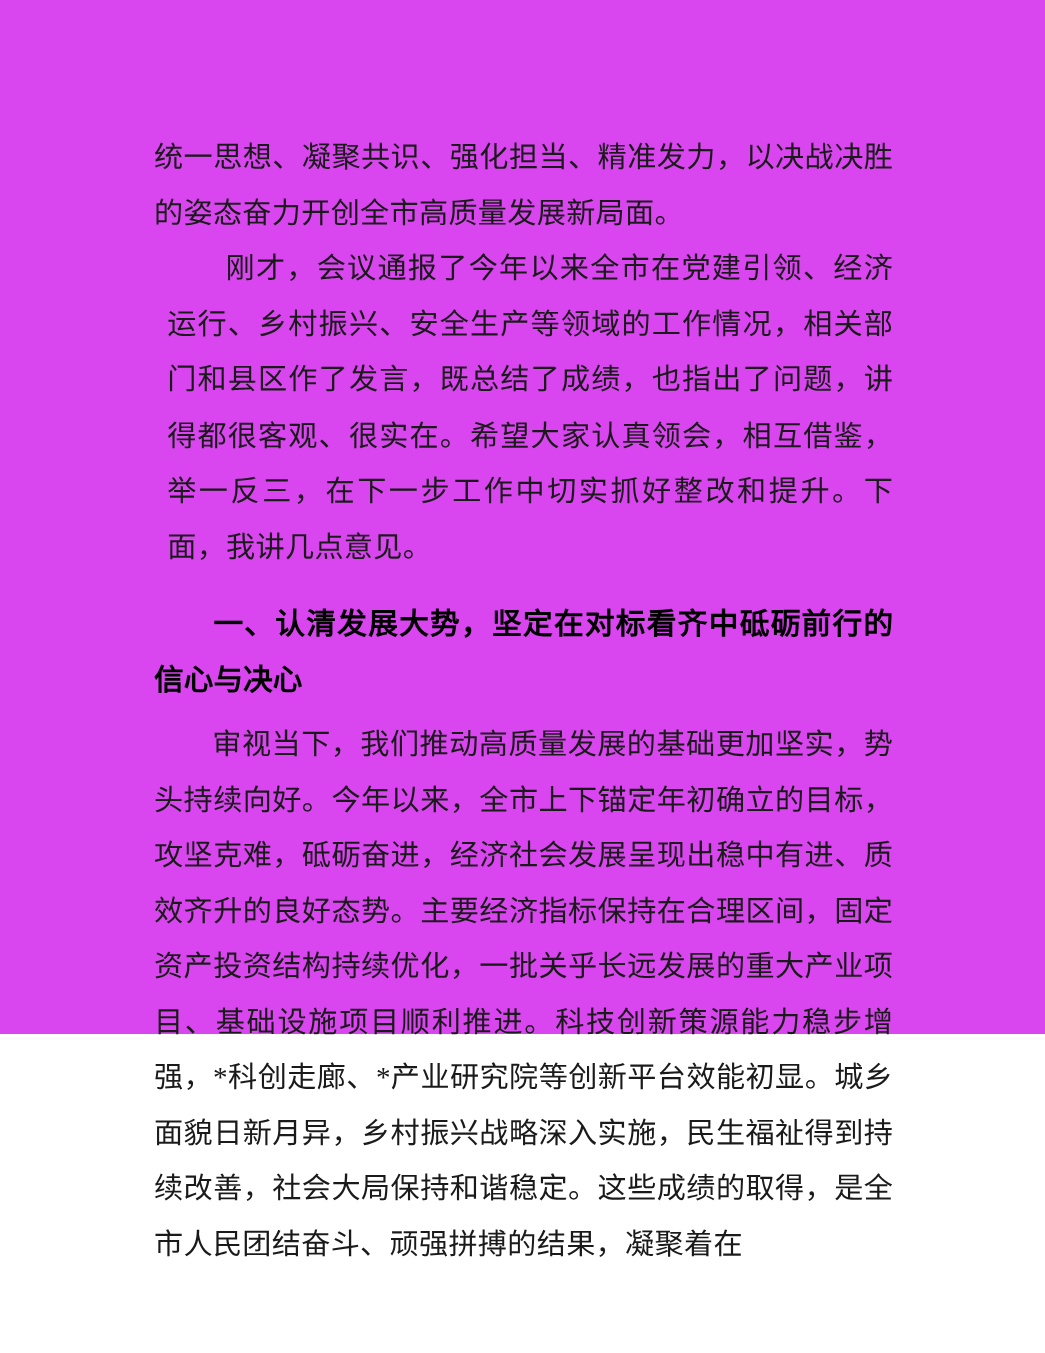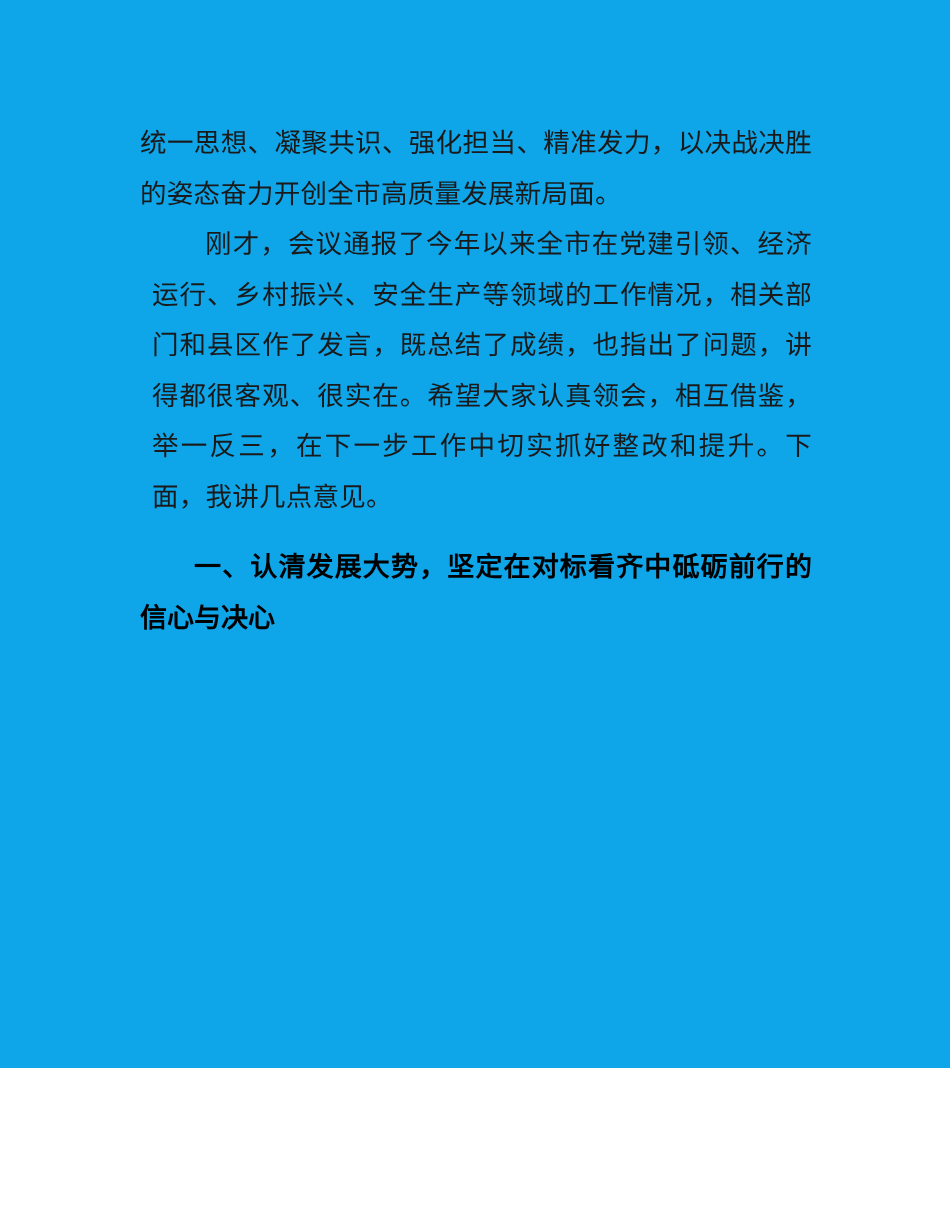--- a/index.html
+++ b/index.html
@@ -13,22 +13,22 @@
     height: 1230px;
     overflow: hidden;
     font-family: "Liberation Serif", "DejaVu Serif", serif;
     color: #000000;
     -webkit-font-smoothing: antialiased;
   }
 
   .page {
     position: relative;
     width: 950px;
-    height: 1068px;
-    background: #0ea5e9;
+    height: 940px;
+    background: #d946ef;
     box-sizing: border-box;
     padding-left: 15px;
   }
 
   .page-body {
     position: absolute;
     left: 140px;
     top: 118px;
     width: 672px;
   }
@@ -84,15 +84,16 @@
     <p class="para no-indent">统一思想、凝聚共识、强化担当、精准发力，以决战决胜的姿态奋力开创全市高质量发展新局面。</p>
 
     <p class="para">刚才，会议通报了今年以来全市在党建引领、经济运行、乡村振兴、安全生产等领域的工作情况，相关部门和县区作了发言，既总结了成绩，也指出了问题，讲得都很客观、很实在。希望大家认真领会，相互借鉴，举一反三，在下一步工作中切实抓好整改和提升。下面，我讲几点意见。</p>
 
     <div class="spacer-md"></div>
 
     <h2 class="heading">一、认清发展大势，坚定在对标看齐中砥砺前行的信心与决心</h2>
 
     <div class="spacer-sm"></div>
 
+    <p class="para">审视当下，我们推动高质量发展的基础更加坚实，势头持续向好。今年以来，全市上下锚定年初确立的目标，攻坚克难，砥砺奋进，经济社会发展呈现出稳中有进、质效齐升的良好态势。主要经济指标保持在合理区间，固定资产投资结构持续优化，一批关乎长远发展的重大产业项目、基础设施项目顺利推进。科技创新策源能力稳步增强，*科创走廊、*产业研究院等创新平台效能初显。城乡面貌日新月异，乡村振兴战略深入实施，民生福祉得到持续改善，社会大局保持和谐稳定。这些成绩的取得，是全市人民团结奋斗、顽强拼搏的结果，凝聚着在</p>
 
   </div>
 </div>
 
 </body></html>

